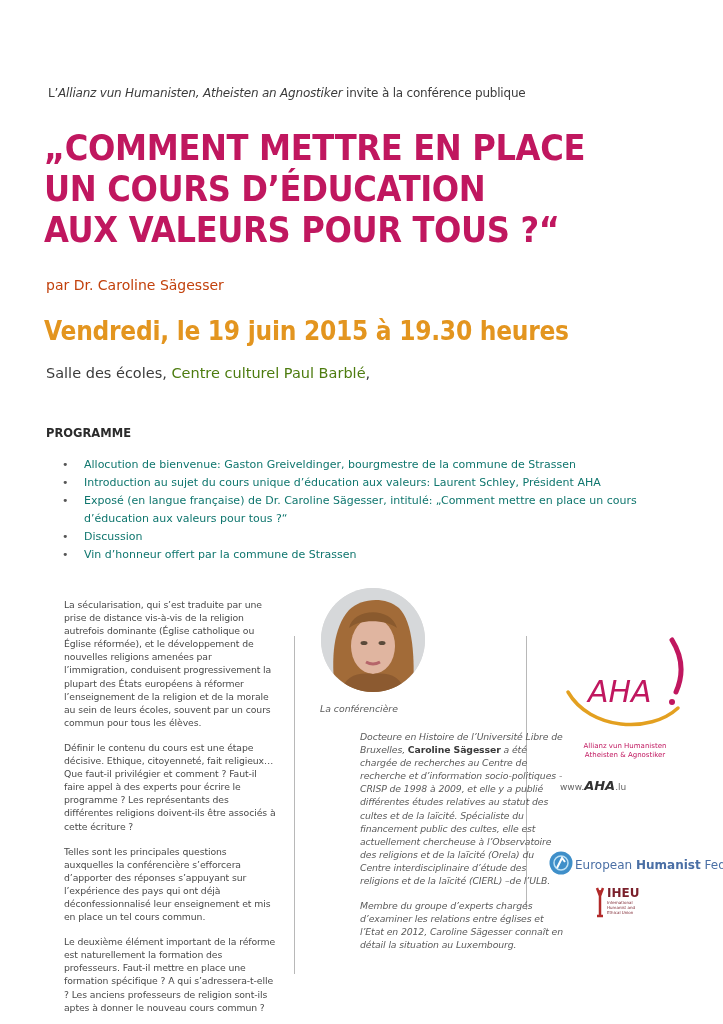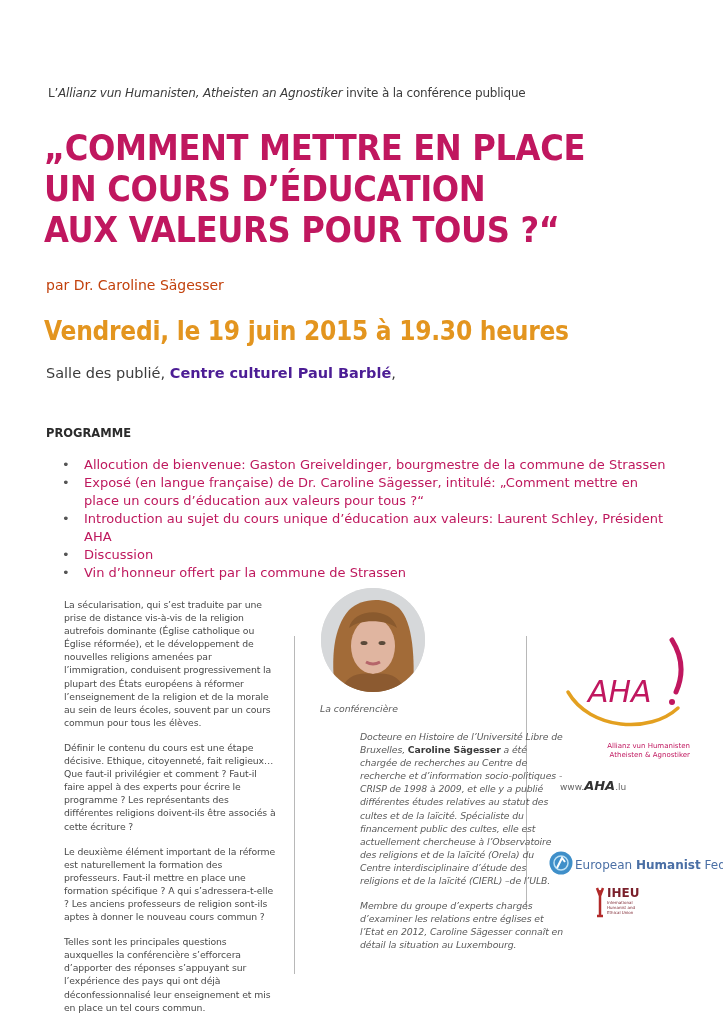--- a/index.html
+++ b/index.html
@@ -5,36 +5,36 @@
   html, body { margin: 0; padding: 0; background: #ffffff; }
   body { width: 723px; height: 1024px; position: relative; overflow: hidden; font-family: "DejaVu Sans", sans-serif; color: #3a3a3a; }
   .abs { position: absolute; }
   .intro { left: 48px; top: 86px; font-size: 12px; color: #3c3c3c; white-space: nowrap; letter-spacing: -0.2px; }
   .intro i { font-style: italic; }
   .title { left: 44px; top: 128px; font-family: "DejaVu Sans", sans-serif; font-weight: bold; font-size: 35px; line-height: 41px; color: #c0175f; letter-spacing: -0.4px; transform: scaleX(0.92); transform-origin: left top; white-space: nowrap; }
   .title div { white-space: nowrap; }
   .byline { left: 46px; top: 277px; font-size: 14px; color: #c2410c; }
   .date { left: 44px; top: 316px; font-weight: bold; font-size: 26px; color: #e3951f; white-space: nowrap; transform: scaleX(0.90); transform-origin: left top; letter-spacing: -0.3px; }
   .venue { left: 46px; top: 363px; font-size: 14.5px; line-height: 21px; color: #3c3c3c; white-space: nowrap; }
-  .venue b { font-weight: bold; color: #4c1d95; }
+  .venue b { font-weight: normal; color: #4d7c0f; }
   .prog-h { left: 46px; top: 425px; font-size: 12.5px; font-weight: bold; color: #2b2b2b; transform: scaleX(0.92); transform-origin: left top; }
-  .prog { left: 62px; top: 456px; width: 610px; font-size: 13px; line-height: 18px; color: #be185d; }
+  .prog { left: 62px; top: 456px; width: 610px; font-size: 11px; line-height: 18px; color: #0f766e; }
   .prog ul { margin: 0; padding: 0; list-style: none; }
   .prog li { position: relative; padding-left: 22px; }
   .prog li::before { content: "•"; position: absolute; left: 0; top: 0; color: #555; }
   .col1 { left: 64px; top: 598px; width: 222px; font-size: 9.3px; line-height: 13.1px; color: #4a4a4a; letter-spacing: -0.1px; }
   .col1 p { margin: 0 8px 12px 0; }
   .divider { background: #b8b8b8; width: 1px; }
   .portrait { left: 321px; top: 588px; width: 104px; height: 104px; border-radius: 50%; overflow: hidden; background: #d9d9d9; }
   .caption { left: 320px; top: 703px; font-size: 9.3px; font-style: italic; color: #5a5a5a; }
   .col2 { left: 320px; top: 730px; width: 205px; font-size: 9.3px; line-height: 13.1px; color: #5a5a5a; font-style: italic; letter-spacing: -0.1px; margin-left: 40px; }
   .col2 p { margin: 0 0 12px 0; }
   .col2 b { font-style: normal; font-weight: bold; color: #3a3a3a; }
   .logo-aha { left: 560px; top: 630px; width: 130px; height: 110px; }
-  .aha-sub { left: 560px; top: 742px; width: 130px; text-align: right; font-size: 7px; line-height: 9px; color: #c0175f; }
+  .aha-sub { left: 560px; top: 742px; width: 130px; text-align: center; font-size: 7px; line-height: 9px; color: #c0175f; }
   .aha-web { left: 560px; top: 778px; width: 130px; text-align: left; font-size: 9px; color: #666; }
   .aha-web .big { font-style: italic; font-weight: bold; font-size: 13px; color: #333; }
   .ehf { left: 548px; top: 850px; width: 130px; height: 26px; }
   .ehf-text { left: 575px; top: 858px; font-size: 12px; color: #4a6fa5; white-space: nowrap; }
   .iheu { left: 594px; top: 884px; width: 60px; height: 36px; }
 </style>
 </head>
 <body>
 
 <div class="abs intro">
@@ -45,39 +45,39 @@
   <div>„COMMENT METTRE EN PLACE</div>
   <div>UN COURS D’ÉDUCATION</div>
   <div>AUX VALEURS POUR TOUS ?“</div>
 </div>
 
 <div class="abs byline">par Dr. Caroline Sägesser</div>
 
 <div class="abs date">Vendredi, le 19 juin 2015 à 19.30 heures</div>
 
 <div class="abs venue">
-  <div><span>Salle des publié, </span><b>Centre culturel Paul Barblé</b><span>,</span></div>
+  <div><span>Salle des écoles, </span><b>Centre culturel Paul Barblé</b><span>,</span></div>
 </div>
 
 <div class="abs prog-h">PROGRAMME</div>
 <div class="abs prog">
   <ul>
     <li>Allocution de bienvenue: Gaston Greiveldinger, bourgmestre de la commune de Strassen</li>
+    <li>Introduction au sujet du cours unique d’éducation aux valeurs: Laurent Schley, Président AHA</li>
     <li>Exposé (en langue française) de Dr. Caroline Sägesser, intitulé: „Comment mettre en place un cours d’éducation aux valeurs pour tous ?“</li>
-    <li>Introduction au sujet du cours unique d’éducation aux valeurs: Laurent Schley, Président AHA</li>
     <li>Discussion</li>
     <li>Vin d’honneur offert par la commune de Strassen</li>
   </ul>
 </div>
 
 <div class="abs col1">
   <p>La sécularisation, qui s’est traduite par une prise de distance vis-à-vis de la religion autrefois dominante (Église catholique ou Église réformée), et le développement de nouvelles religions amenées par l’immigration, conduisent progressivement la plupart des États européens à réformer l’enseignement de la religion et de la morale au sein de leurs écoles, souvent par un cours commun pour tous les élèves.</p>
   <p>Définir le contenu du cours est une étape décisive.  Ethique, citoyenneté, fait religieux… Que faut-il privilégier et comment ? Faut-il faire appel à des experts pour écrire le programme ? Les représentants des différentes religions doivent-ils être associés à cette écriture ?</p>
+  <p>Telles sont les principales questions auxquelles la conférencière s’efforcera d’apporter des réponses s’appuyant sur l’expérience des pays qui ont déjà déconfessionnalisé leur enseignement et mis en place un tel cours commun.</p>
   <p>Le deuxième élément important de la réforme est naturellement la formation des professeurs. Faut-il mettre en place une formation spécifique ? A qui s’adressera-t-elle ? Les anciens professeurs de religion sont-ils aptes à donner le nouveau cours commun ?</p>
-  <p>Telles sont les principales questions auxquelles la conférencière s’efforcera d’apporter des réponses s’appuyant sur l’expérience des pays qui ont déjà déconfessionnalisé leur enseignement et mis en place un tel cours commun.</p>
 </div>
 
 <div class="abs divider" style="left:294px; top:636px; height:338px;"></div>
 <div class="abs divider" style="left:526px; top:636px; height:274px;"></div>
 
 <div class="abs portrait">
   <svg width="104" height="104" viewBox="0 0 104 104">
     <rect width="104" height="104" fill="#d6d8da"></rect>
     <path d="M14 104 C10 70 12 40 28 22 C40 10 64 8 78 20 C92 34 94 70 92 104 Z" fill="#a26b38"></path>
     <ellipse cx="52" cy="58" rx="22" ry="28" fill="#e0b5a0"></ellipse>

